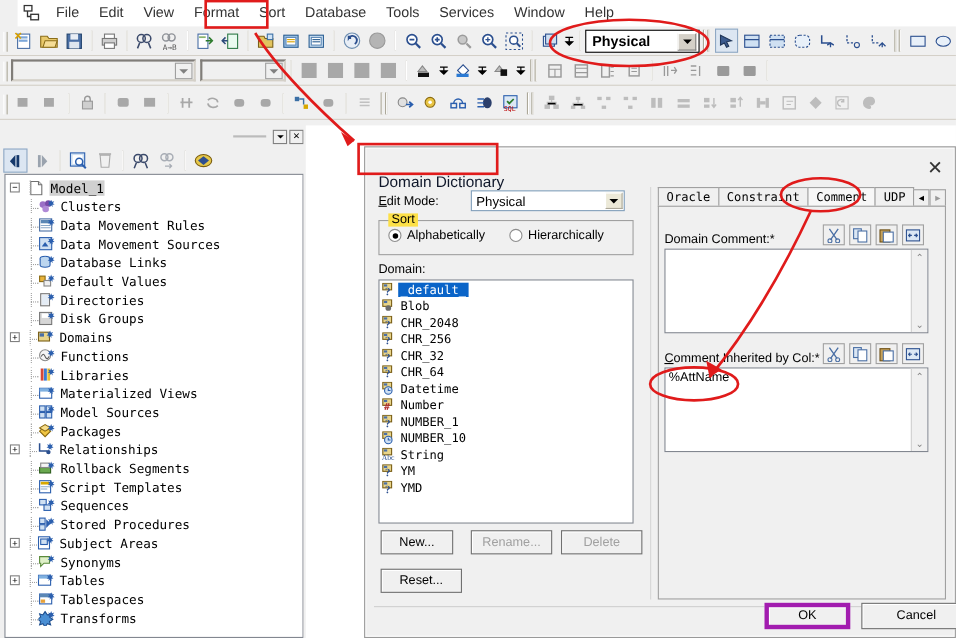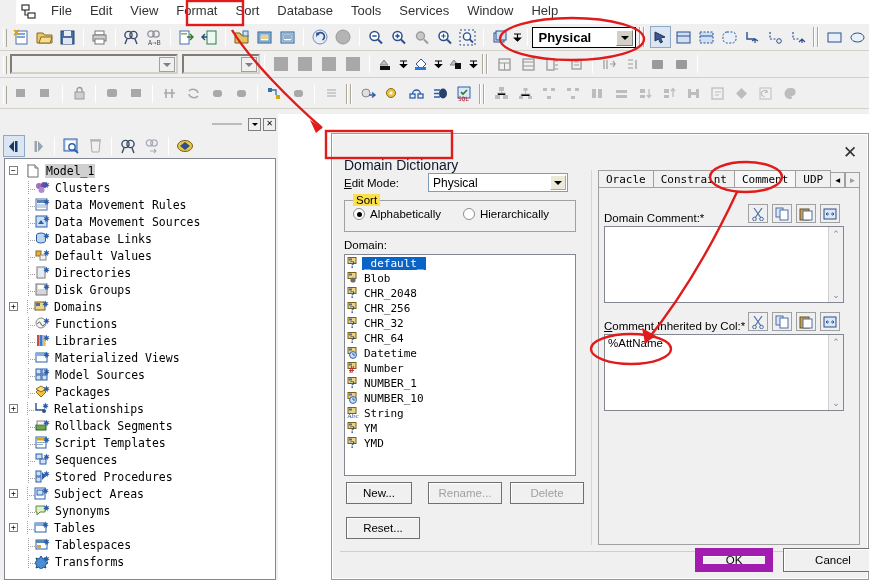--- a/index.html
+++ b/index.html
@@ -172,21 +172,21 @@
   .lrow.sel .nm { background:#0a64c8; color:#fff; }
   .dom-ico { width:13px; height:13px; margin-right:2px; flex:none; position:relative; }
 
   .btn {
     background:#f0f0f0; border:1px solid #707070;
     box-shadow: 1px 1px 0 #fff inset;
     font-size:11.5px; display:flex; align-items:center; justify-content:center;
     position:absolute; color:#000;
   }
   .btn.disabled { color:#a0a0a0; }
-  .btn.default { border:8px solid #a21caf; }
+  .btn.default { border:4px solid #a21caf; }
 
   
   .tabstrip { position:absolute; display:flex; align-items:flex-end; }
   .tab {
     height:18px; padding:0 7px; border:1px solid #a0a0a0; border-bottom:none;
     background:#f0f0f0; font-family:"DejaVu Sans Mono", monospace; font-size:11px;
     display:flex; align-items:center; margin-right:-1px;
   }
   .tabspin { width:15px; height:16px; background:#f0f0f0; border:1px solid #a0a0a0;
     display:flex; align-items:center; justify-content:center; }

